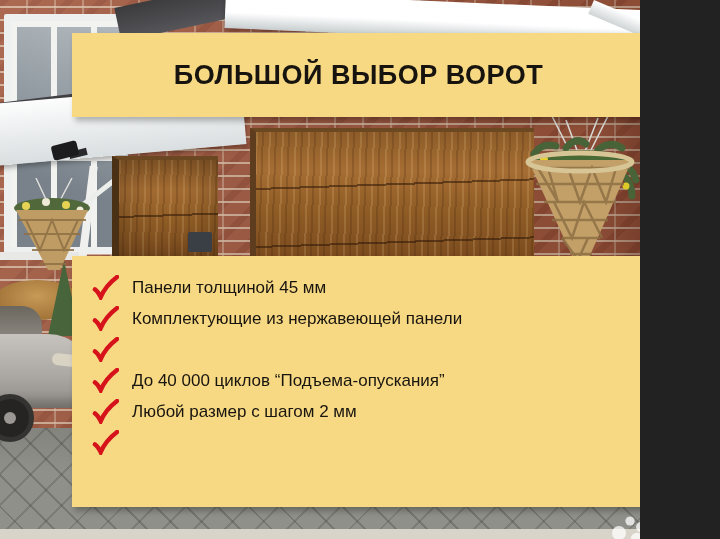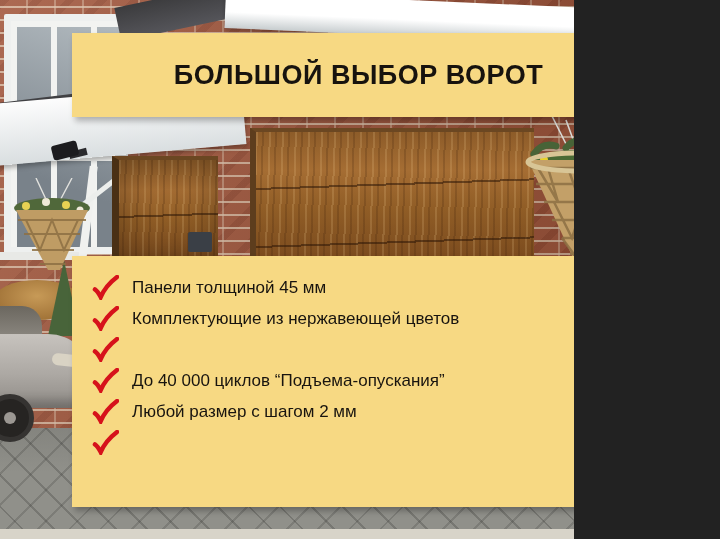--- a/index.html
+++ b/index.html
@@ -1,17 +1,17 @@
 <!DOCTYPE html>
 <html><head>
 <meta charset="utf-8">
 <style>
   * { margin:0; padding:0; box-sizing:border-box; }
   body { background:#222; font-family:"Liberation Sans", sans-serif; }
-  .stage { position:relative; width:574px; height:539px; overflow:hidden; background:#a0563e; }
+  .stage { position:relative; width:640px; height:539px; overflow:hidden; background:#a0563e; }
 
   
   .brick {
     position:absolute; inset:0;
     background-color:#a3593f;
     background-image:
       linear-gradient(115deg, rgba(255,255,255,0.10), rgba(0,0,0,0.14) 70%),
       repeating-linear-gradient(0deg, transparent 0 11px, rgba(222,196,172,0.80) 11px 13px),
       repeating-linear-gradient(90deg, transparent 0 26px, rgba(222,196,172,0.45) 26px 28px),
       repeating-linear-gradient(135deg, rgba(110,45,28,0.22) 0 7px, transparent 7px 23px);
@@ -203,21 +203,21 @@
     <div class="feature-row">
       <svg class="check" viewBox="0 0 28 26">
           <path d="M3 15 Q6 17 9 23 Q14 11 26 2" fill="none" stroke="#D6121B" stroke-width="4.6" stroke-linecap="round"></path>
         </svg>
       <span class="feature-text">Панели толщиной 45 мм</span>
     </div>
     <div class="feature-row">
       <svg class="check" viewBox="0 0 28 26">
           <path d="M3 15 Q6 17 9 23 Q14 11 26 2" fill="none" stroke="#D6121B" stroke-width="4.6" stroke-linecap="round"></path>
         </svg>
-      <span class="feature-text">Комплектующие из нержавеющей цветов</span>
+      <span class="feature-text">Комплектующие из нержавеющей панели</span>
     </div>
     <div class="feature-row">
       <svg class="check" viewBox="0 0 28 26">
           <path d="M3 15 Q6 17 9 23 Q14 11 26 2" fill="none" stroke="#D6121B" stroke-width="4.6" stroke-linecap="round"></path>
         </svg>
     </div>
     <div class="feature-row">
       <svg class="check" viewBox="0 0 28 26">
           <path d="M3 15 Q6 17 9 23 Q14 11 26 2" fill="none" stroke="#D6121B" stroke-width="4.6" stroke-linecap="round"></path>
         </svg>

